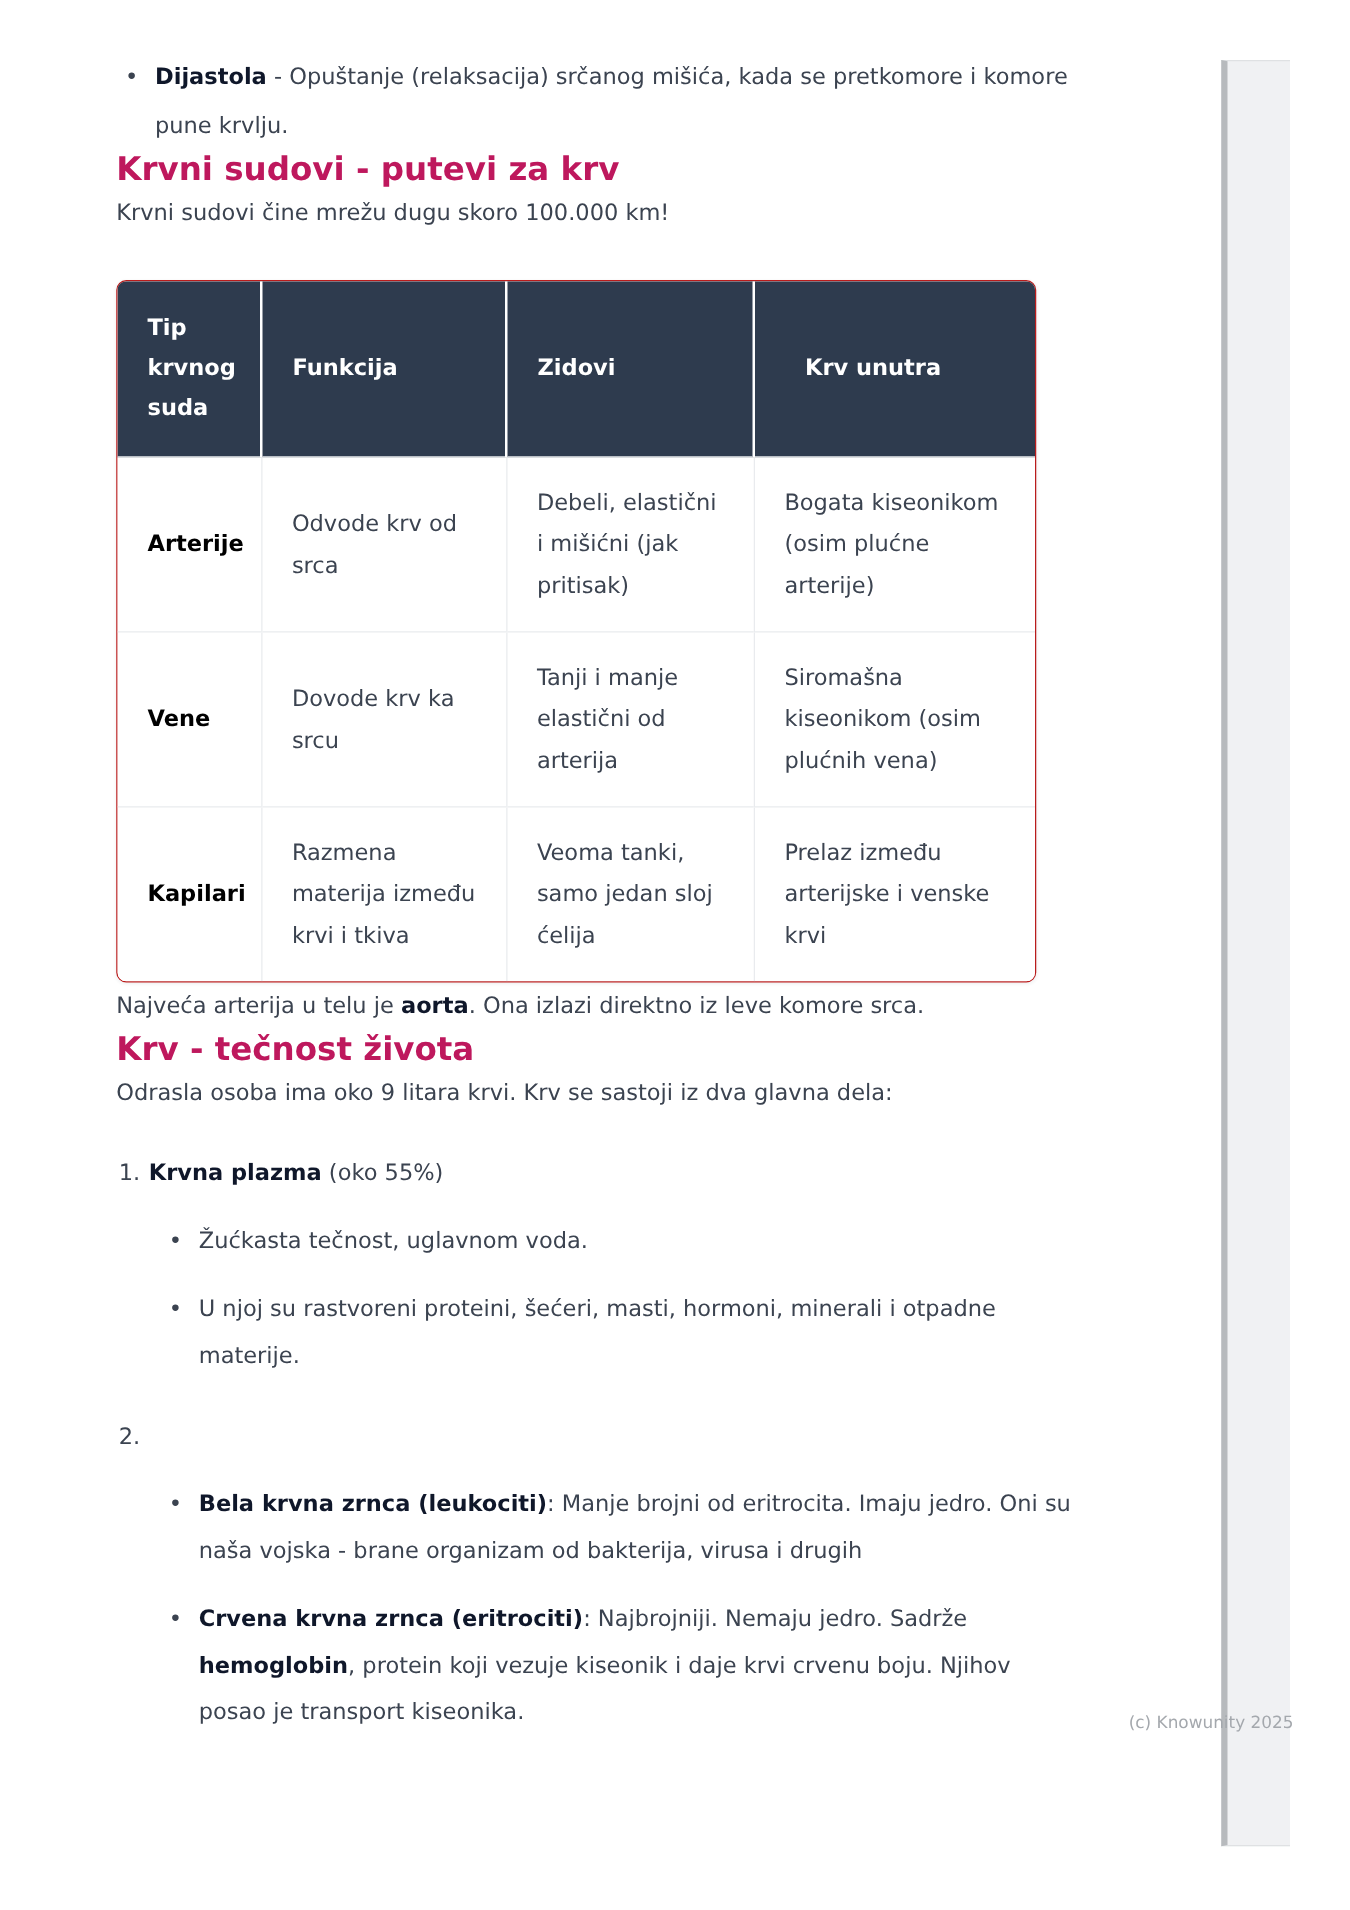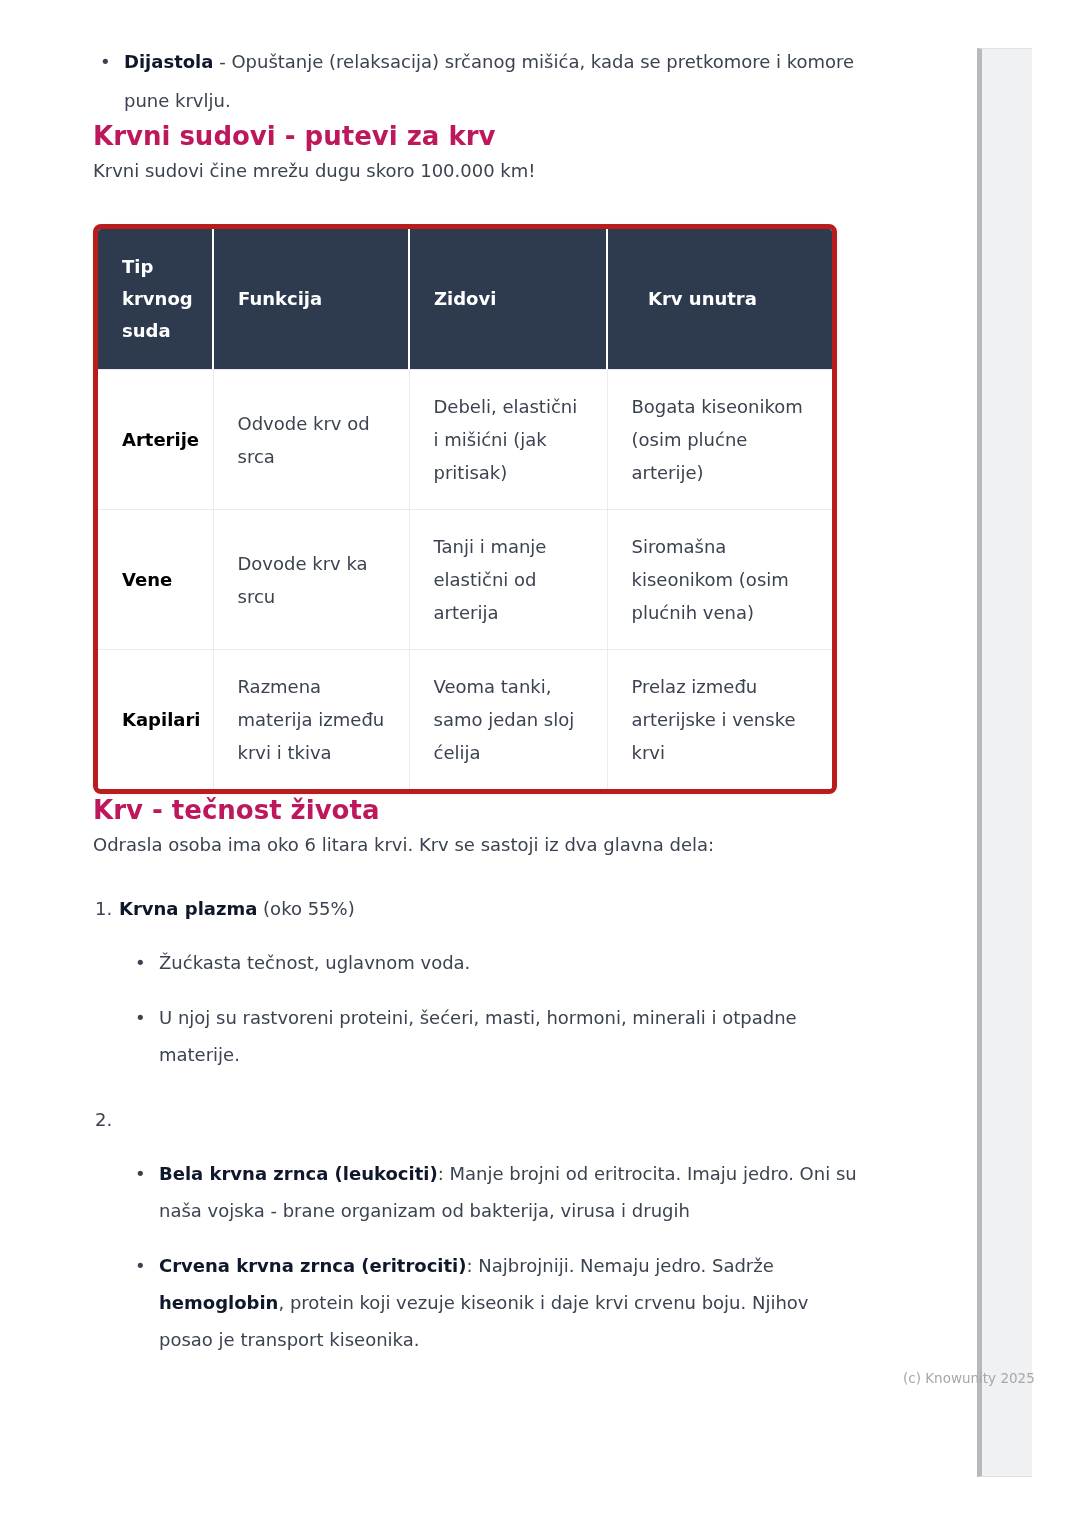--- a/index.html
+++ b/index.html
@@ -56,21 +56,21 @@
     font-size: 18px;
     line-height: 38px;
   }
   .p-intro  { margin-top: 20px; }
   .p-aorta  { margin-top: 40px; }
   .p-odrasla{ margin-top: 22px; }
   
   .table-wrap {
     margin-top: 34px;
     width: 734px;
-    border: 5px solid #b91c1c;
+    border: 1px solid #b91c1c;
     border-radius: 8px;
     overflow: hidden;
     box-shadow: 0 1px 3px rgba(40,50,65,0.08);
   }
   table.vessels {
     border-collapse: collapse;
     width: 100%;
     table-layout: fixed;
   }
   table.vessels th {
@@ -202,24 +202,25 @@
         <tr>
           <td class="type-cell">Kapilari</td>
           <td>Razmena materija između krvi i tkiva</td>
           <td>Veoma tanki, samo jedan sloj ćelija</td>
           <td>Prelaz između arterijske i venske krvi</td>
         </tr>
       </tbody>
     </table>
   </div>
 
+  <p class="para p-aorta"><span>Najveća arterija u telu je </span><strong>aorta</strong><span>. Ona izlazi direktno iz leve komore srca.</span></p>
 
   <h2 class="section-heading h2-krv">Krv - tečnost života</h2>
 
-  <p class="para p-odrasla">Odrasla osoba ima oko 6 litara krvi. Krv se sastoji iz dva glavna dela:</p>
+  <p class="para p-odrasla">Odrasla osoba ima oko 9 litara krvi. Krv se sastoji iz dva glavna dela:</p>
 
   <div class="num-list">
 
     <div class="num-item">
       <div class="num-item-head">
         <span class="num-marker">1.</span>
         <span><strong>Krvna plazma</strong><span> (oko 55%)</span></span>
       </div>
       <ul class="sub-list">
         <li><span>Žućkasta tečnost, uglavnom voda.</span></li>

